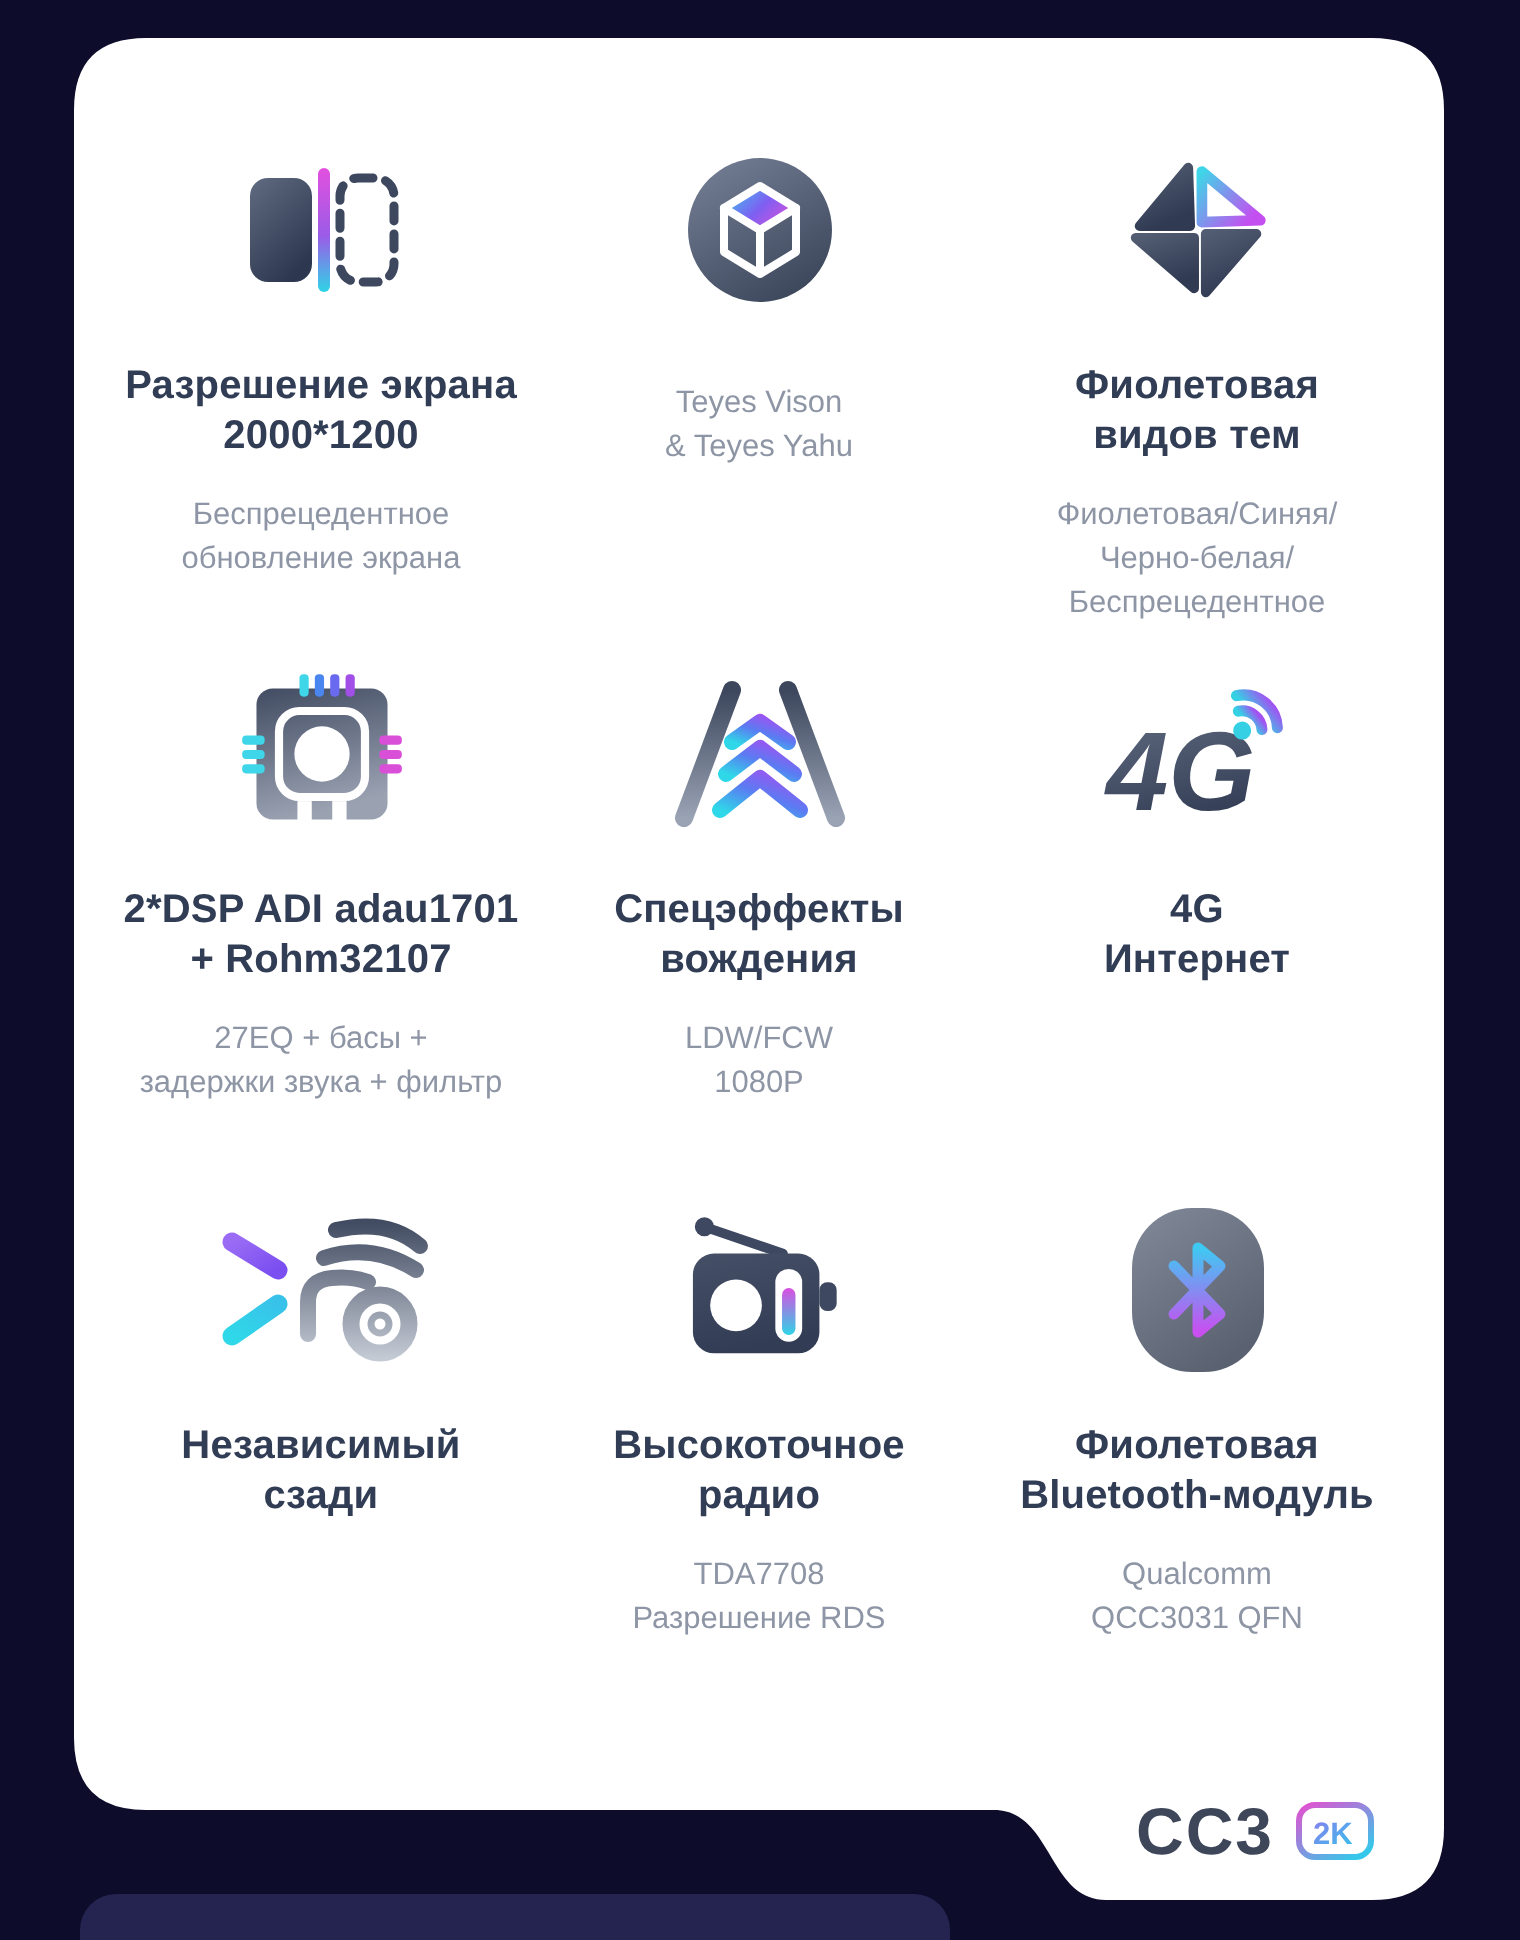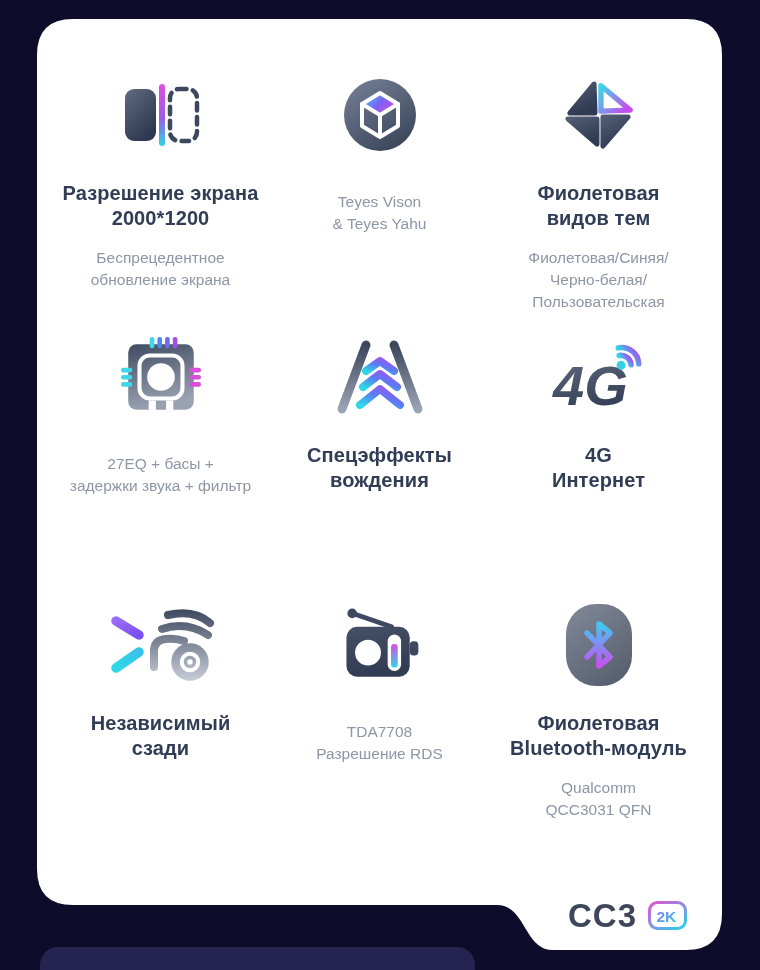--- a/index.html
+++ b/index.html
@@ -112,21 +112,21 @@
           <path d="M33,6 L8,36 L34,36 Z" fill="url(#pw-d)" stroke="url(#pw-d)" stroke-width="5" stroke-linejoin="round"></path>
           <path d="M40,8 L70,33 L40,34 Z" fill="none" stroke="url(#pw-g)" stroke-width="5.5" stroke-linejoin="round"></path>
           <path d="M42,40 L68,40 L42,70 Z" fill="url(#pw-d)" stroke="url(#pw-d)" stroke-width="5" stroke-linejoin="round"></path>
           <path d="M6,42 L36,42 L36,68 Z" fill="url(#pw-d)" stroke="url(#pw-d)" stroke-width="5" stroke-linejoin="round"></path>
         </svg>
       </div>
       <div class="feature-title">Фиолетовая
 видов тем</div>
       <div class="feature-subtitle">Фиолетовая/Синяя/
 Черно-белая/
-Пользовательская</div>
+Беспрецедентное</div>
     </div>
 
     <div class="feature-cell">
       <div class="icon-wrap">
         <svg width="86" height="86" viewBox="0 0 84 84">
           <defs>
             <linearGradient id="ch-d" x1="0" y1="0" x2="0.25" y2="1">
               <stop offset="0" stop-color="#414b61"></stop>
                 <stop offset="1" stop-color="#9aa2b2"></stop>
             </linearGradient>
@@ -141,20 +141,22 @@
           <rect x="3" y="47" width="11" height="4.5" rx="2" fill="#3ed6e8"></rect>
           <rect x="70" y="33" width="11" height="4.5" rx="2" fill="#d94fd8"></rect>
           <rect x="70" y="40" width="11" height="4.5" rx="2" fill="#d94fd8"></rect>
           <rect x="70" y="47" width="11" height="4.5" rx="2" fill="#d94fd8"></rect>
           <rect x="31" y="3" width="4.5" height="11" rx="2" fill="#3ed6e8"></rect>
           <rect x="38.5" y="3" width="4.5" height="11" rx="2" fill="#4a86f0"></rect>
           <rect x="46" y="3" width="4.5" height="11" rx="2" fill="#6a6af0"></rect>
           <rect x="53.5" y="3" width="4.5" height="11" rx="2" fill="#a24fe8"></rect>
         </svg>
       </div>
+      <div class="feature-title">2*DSP ADI adau1701
++ Rohm32107</div>
       <div class="feature-subtitle">27EQ + басы +
 задержки звука + фильтр</div>
     </div>
 
     <div class="feature-cell">
       <div class="icon-wrap">
         <svg width="100" height="80" viewBox="0 0 100 80">
           <defs>
             <linearGradient id="dr-r" x1="0" y1="8" x2="0" y2="72" gradientUnits="userSpaceOnUse">
               <stop offset="0" stop-color="#3c465c"></stop>
@@ -168,20 +170,22 @@
           </defs>
           <path d="M12,72 L36,8" stroke="url(#dr-r)" stroke-width="9" stroke-linecap="round" fill="none"></path>
           <path d="M88,72 L64,8" stroke="url(#dr-r)" stroke-width="9" stroke-linecap="round" fill="none"></path>
           <path d="M30,68 L50,52 L70,68" stroke="url(#dr-c)" stroke-width="8" stroke-linecap="round" stroke-linejoin="round" fill="none"></path>
           <path d="M33,50 L50,37 L67,50" stroke="url(#dr-c)" stroke-width="8" stroke-linecap="round" stroke-linejoin="round" fill="none"></path>
           <path d="M36,34 L50,24 L64,34" stroke="url(#dr-c)" stroke-width="8" stroke-linecap="round" stroke-linejoin="round" fill="none"></path>
         </svg>
       </div>
       <div class="feature-title">Спецэффекты
 вождения</div>
+      <div class="feature-subtitle">LDW/FCW
+1080P</div>
     </div>
 
     <div class="feature-cell">
       <div class="icon-wrap">
         <svg width="100" height="84" viewBox="0 0 100 84">
           <defs>
             <linearGradient id="g4-d" x1="0" y1="0" x2="0.3" y2="1">
               <stop offset="0" stop-color="#616b80"></stop>
                 <stop offset="1" stop-color="#333d55"></stop>
             </linearGradient>
@@ -247,20 +251,22 @@
           </defs>
           <path d="M22,10 L60,23" stroke="#3e4860" stroke-width="5" stroke-linecap="round"></path>
           <circle cx="19" cy="9" r="5" fill="#3e4860"></circle>
           <rect x="79" y="38" width="9" height="15" rx="4" fill="#3e4860"></rect>
           <rect x="13" y="23" width="66" height="52" rx="11" fill="url(#rd-d)"></rect>
           <circle cx="35.5" cy="50" r="13.5" fill="#ffffff"></circle>
           <rect x="56" y="31" width="14" height="38" rx="7" fill="#ffffff"></rect>
           <rect x="59.5" y="41" width="7" height="24.5" rx="3.5" fill="url(#rd-mc)"></rect>
         </svg>
       </div>
+      <div class="feature-title">Высокоточное
+радио</div>
       <div class="feature-subtitle">TDA7708
 Разрешение RDS</div>
     </div>
 
     <div class="feature-cell">
       <div class="icon-wrap">
         <svg width="72" height="88" viewBox="0 0 72 88">
           <defs>
             <linearGradient id="bt-b" x1="0" y1="0" x2="0.6" y2="1">
               <stop offset="0" stop-color="#828a99"></stop>

